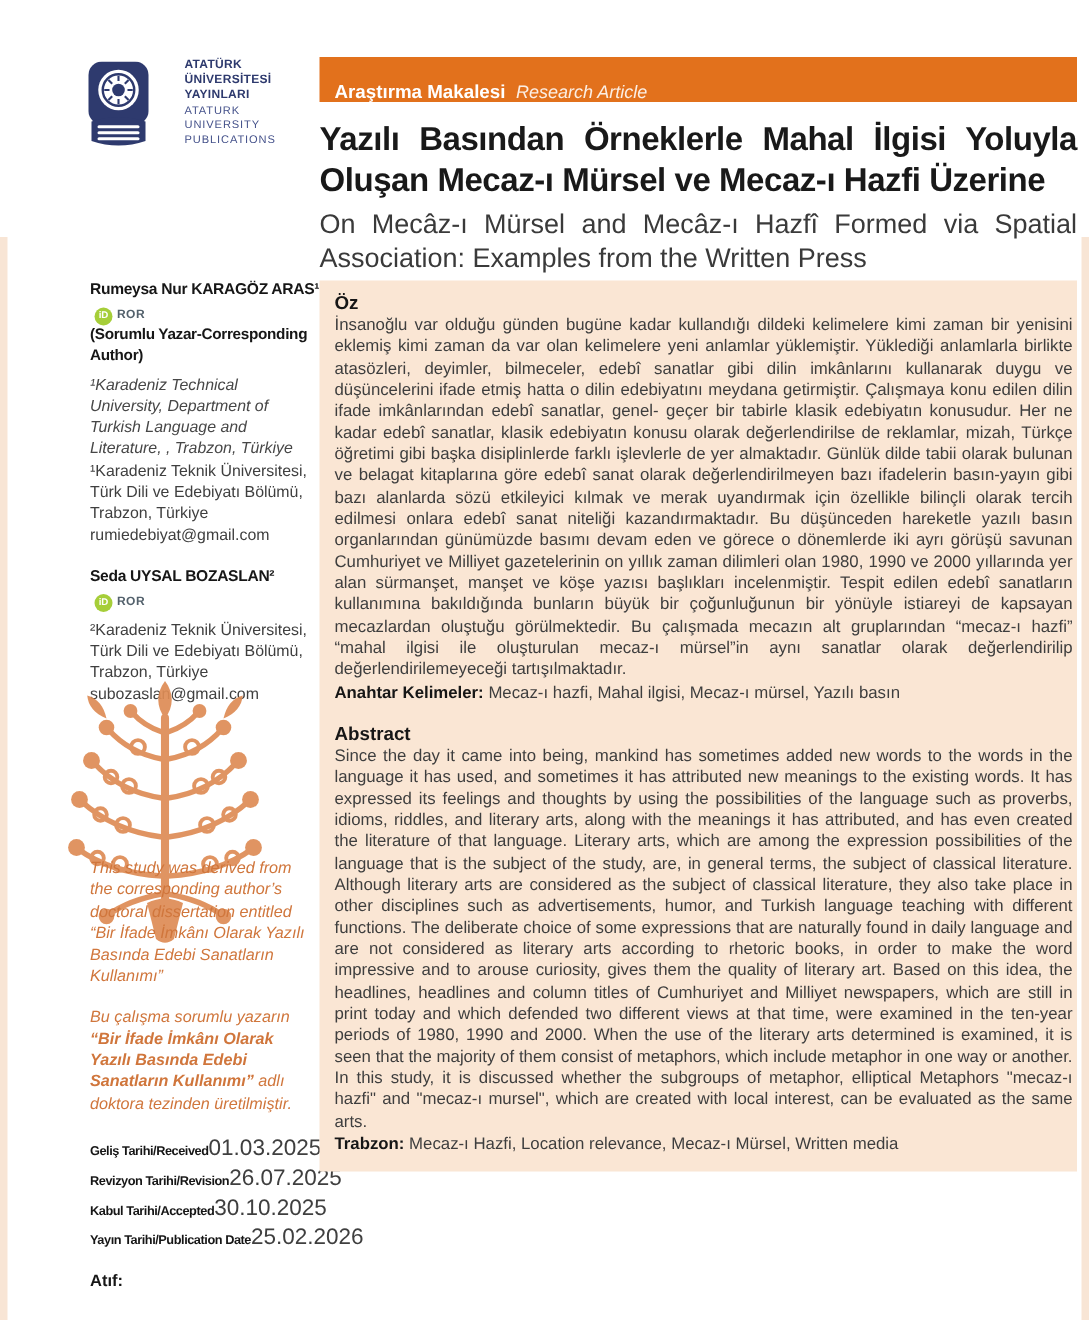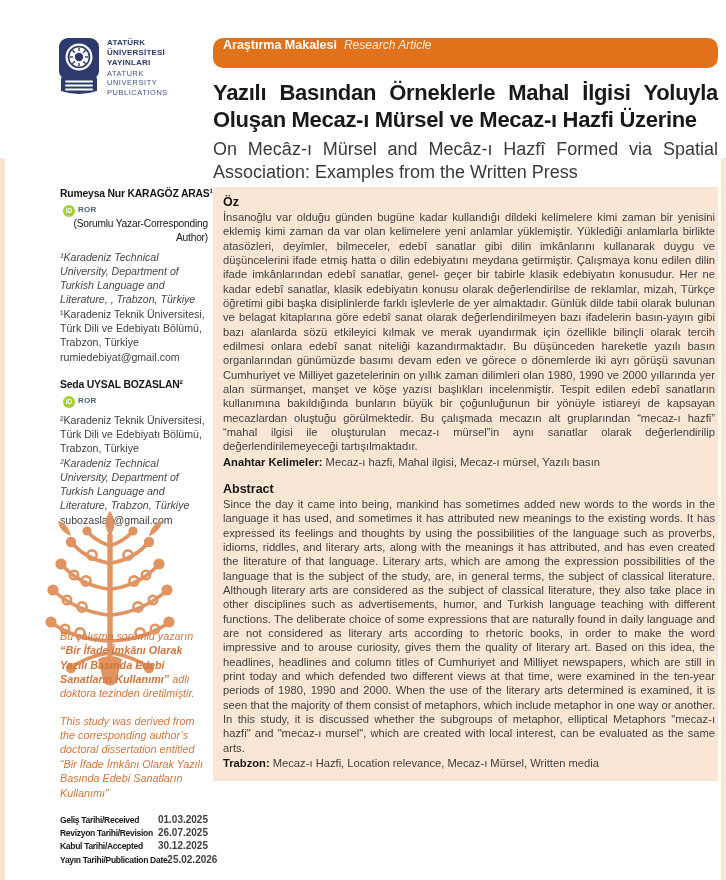--- a/index.html
+++ b/index.html
@@ -6,62 +6,62 @@
   html,body { background:#e9e9e9; }
   .page {
     position:relative; width:726px; height:880px; margin:0 auto;
     background:#ffffff; overflow:hidden;
     font-family:"Liberation Sans", sans-serif; color:#3c3c3c;
   }
   .edge { position:absolute; top:158px; bottom:0; width:5px; background:#f3cfb2; opacity:.55; }
   .edge.left{ left:0; } .edge.right{ right:0; }
 
   
-  .logo { position:absolute; left:58px; top:36px; display:flex; gap:7px; align-items:center; }
+  .logo { position:absolute; left:58px; top:36px; display:flex; gap:23px; align-items:flex-end; }
   .logo-text { padding-top:2px; }
   .logo-text .tr { font-size:8px; font-weight:bold; color:#2e3a6e; letter-spacing:.2px; line-height:1.28; }
   .logo-text .en { font-size:7.4px; color:#44518a; letter-spacing:.6px; line-height:1.3; }
 
   .header-bar {
     position:absolute; left:213px; top:38px; width:505px; height:30px;
-    background:#e2711c; display:flex; align-items:flex-start; padding:0 10px; gap:7px;border-radius:10px;
+    background:#e2711c; display:flex; align-items:flex-end; padding:0 10px; gap:7px;
   }
   .header-bar .type-tr { color:#fff; font-weight:bold; font-size:12.5px; white-space:nowrap; }
   .header-bar .type-en { color:rgba(255,255,255,.88); font-style:italic; font-size:12px; white-space:nowrap; }
   .header-bar .doi { margin-left:auto; color:rgba(255,255,255,.85); font-size:10.6px; white-space:nowrap; }
 
   
   .title-block { position:absolute; left:213px; top:79px; width:505px; }
   .title-tr { font-size:22px; font-weight:bold; color:#191919; line-height:1.23;
               letter-spacing:-.3px; text-align:justify; }
   .title-en { margin-top:5px; font-size:18px; color:#3a3a3a; line-height:1.25; text-align:justify; }
 
   
   .sidebar { position:absolute; left:60px; top:187px; width:148px; font-size:10.6px; line-height:1.32; }
   .author-name { font-size:10.4px; font-weight:bold; color:#161616; letter-spacing:-.2px; white-space:nowrap; }
-  .author-role { font-size:10.2px; font-weight:normal; color:#161616; letter-spacing:-.2px; margin-bottom:7px;text-align:right; }
+  .author-role { font-size:10.2px; font-weight:bold; color:#161616; letter-spacing:-.2px; margin-bottom:7px; }
   .badges { display:inline-flex; align-items:flex-start; gap:3px; margin-left:3px; vertical-align:-2px; }
   .orcid { display:inline-flex; width:12px; height:12px; border-radius:50%; background:#a6ce39;
            color:#fff; font-size:6.5px; font-weight:bold; align-items:center; justify-content:center; }
   .ror { font-size:8px; font-weight:bold; color:#53616c; letter-spacing:.3px; }
   .aff { color:#3f3f3f; margin-bottom:1px; }
   .aff.it { font-style:italic; color:#474747; }
   .email { color:#3f3f3f; margin-top:1px; }
   .author-block { margin-bottom:13px; }
 
   .ornament-zone { position:relative; height:88px; }
   .ornament-zone svg { position:absolute; left:-26px; top:-32px; z-index:0; }
   .orange-note { position:relative; z-index:1; font-style:italic; color:#d0763c; font-size:10.8px;
                  line-height:1.33; margin-bottom:13px; }
   .orange-note b { font-weight:bold; }
 
   .dates { margin-top:3px; margin-bottom:12px; }
   .date-row { display:flex; justify-content:space-between; align-items:baseline; white-space:nowrap; }
   .date-row .lbl { font-size:8.5px; font-weight:bold; color:#161616; letter-spacing:-.3px; }
-  .date-row .val { font-size:10px; color:#3f3f3f;font-weight:bold; }
+  .date-row .val { font-size:15px; color:#3f3f3f; }
 
   .cite-label { font-size:11px; font-weight:bold; color:#161616; margin-bottom:1px; }
 
   
   .abstract-box {
     position:absolute; left:213px; top:187px; width:505px;
     background:#fae6d4; padding:8px 3px 10px 10px;
   }
   .abs-heading { font-size:12.5px; font-weight:bold; color:#161616; margin-bottom:1px; }
   .abs-body { font-size:11.2px; line-height:1.28; color:#3e3e3e; text-align:justify; }
@@ -135,21 +135,20 @@
     </div>
 
     <div class="author-block">
       <div style="margin-bottom:6px;">
         <span class="author-name">Seda UYSAL BOZASLAN²</span><span class="badges">
             <span class="orcid">iD</span>
             <span class="ror">ROR</span>
           </span>
       </div>
       <div class="aff">²Karadeniz Teknik Üniversitesi, Türk Dili ve Edebiyatı Bölümü, Trabzon, Türkiye</div>
-      <div class="aff it">²Karadeniz Technical University, Department of Turkish Language and Literature, Trabzon, Türkiye</div>
       <div class="email">subozaslan@gmail.com</div>
     </div>
 
     <div class="ornament-zone">
       <svg width="152" height="186" viewBox="0 0 152 186">
         <g fill="#de8c55" stroke="#de8c55" opacity="0.92">
           <path d="M76 2 C70 10 70 19 76 27 C82 19 82 10 76 2 Z" stroke="none"></path>
           <rect x="73.3" y="24" width="5.4" height="126" rx="2.7" stroke="none"></rect>
           <g stroke-width="3.6" fill="none" stroke-linecap="round">
             <path d="M74 36 Q62 32 54 23"></path>
@@ -196,38 +195,38 @@
               <circle cx="115" cy="159" r="5.2"></circle>
             <path d="M37 27 C33 19 33 13 37 7 C41 13 41 19 37 27 Z" transform="rotate(-40 37 27)"></path>
             <path d="M115 27 C111 19 111 13 115 7 C119 13 119 19 115 27 Z" transform="rotate(40 115 27)"></path>
             <path d="M64 150 Q76 144 88 150 L82 174 Q76 179 70 174 Z"></path>
             <path d="M76 152 C71 160 71 168 76 176 C81 168 81 160 76 152 Z"></path>
           </g>
         </g>
       </svg>
     </div>
 
+    <div class="orange-note">This study was derived from the corresponding author’s doctoral dissertation entitled “Bir İfade İmkânı Olarak Yazılı Basında Edebi Sanatların Kullanımı”</div>
+
     <div class="orange-note">
       <span>Bu çalışma sorumlu yazarın </span><b>“Bir İfade İmkânı Olarak Yazılı Basında Edebi Sanatların Kullanımı”</b><span> adlı doktora tezinden üretilmiştir.</span>
     </div>
 
-    <div class="orange-note">This study was derived from the corresponding author’s doctoral dissertation entitled “Bir İfade İmkânı Olarak Yazılı Basında Edebi Sanatların Kullanımı”</div>
-
     <div class="dates">
       <div class="date-row">
         <span class="lbl">Geliş Tarihi/Received</span>
         <span class="val">01.03.2025</span>
       </div>
       <div class="date-row">
         <span class="lbl">Revizyon Tarihi/Revision</span>
         <span class="val">26.07.2025</span>
       </div>
       <div class="date-row">
         <span class="lbl">Kabul Tarihi/Accepted</span>
-        <span class="val">30.12.2025</span>
+        <span class="val">30.10.2025</span>
       </div>
       <div class="date-row">
         <span class="lbl">Yayın Tarihi/Publication Date</span>
         <span class="val">25.02.2026</span>
       </div>
     </div>
 
     <div class="cite-label">Atıf:</div>
 
   </div>

